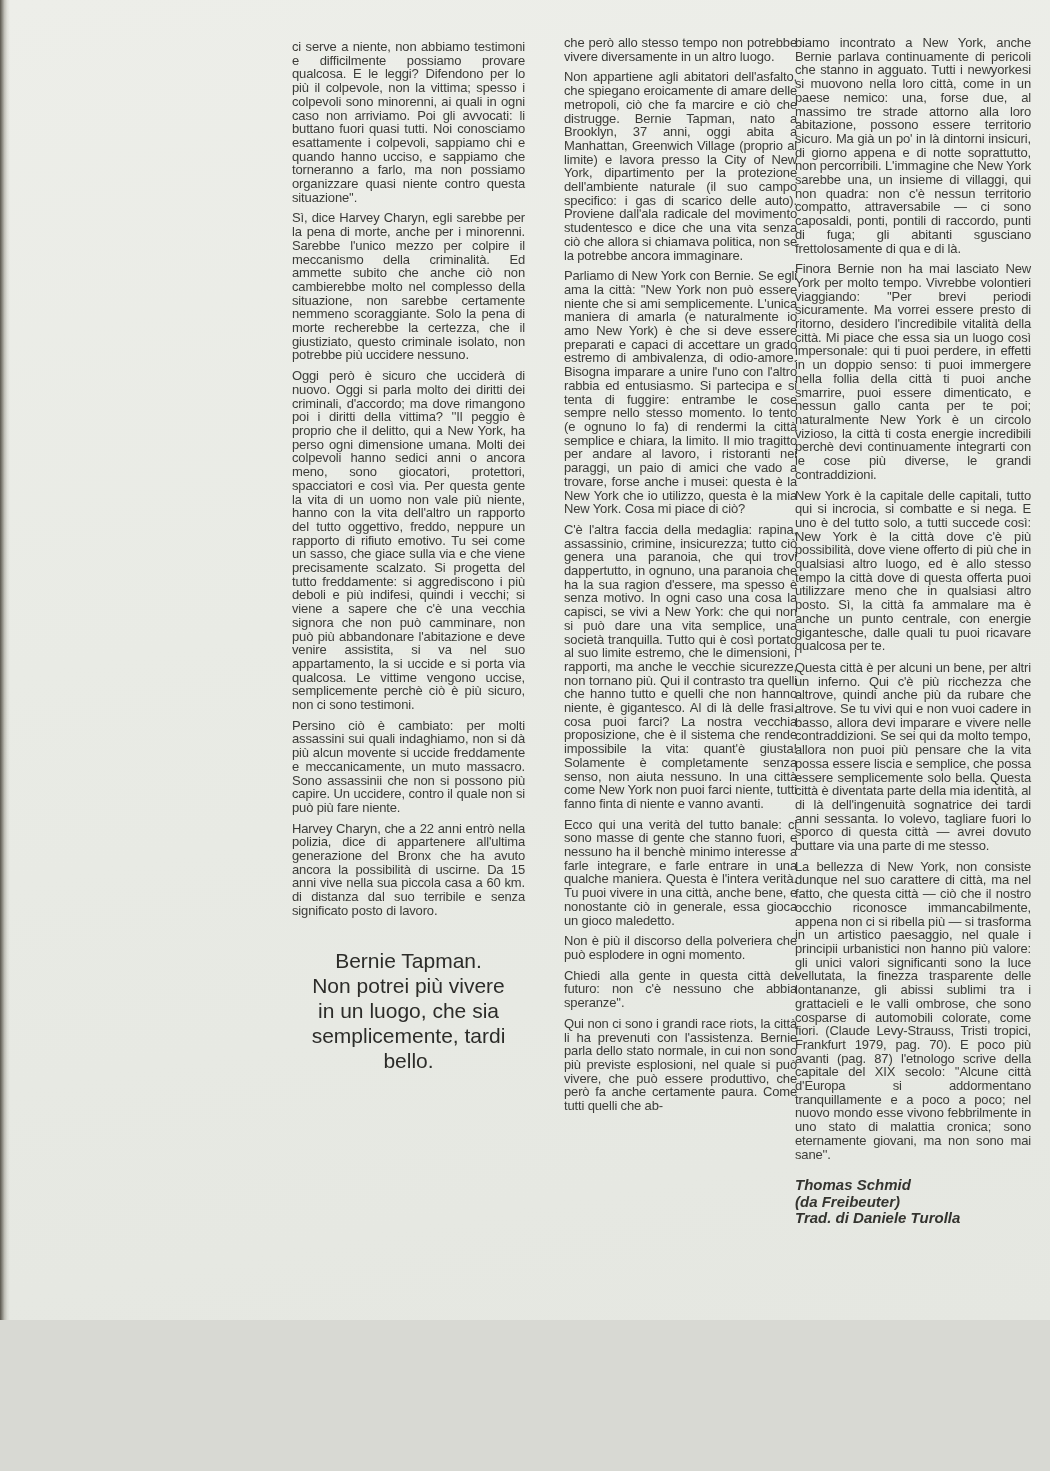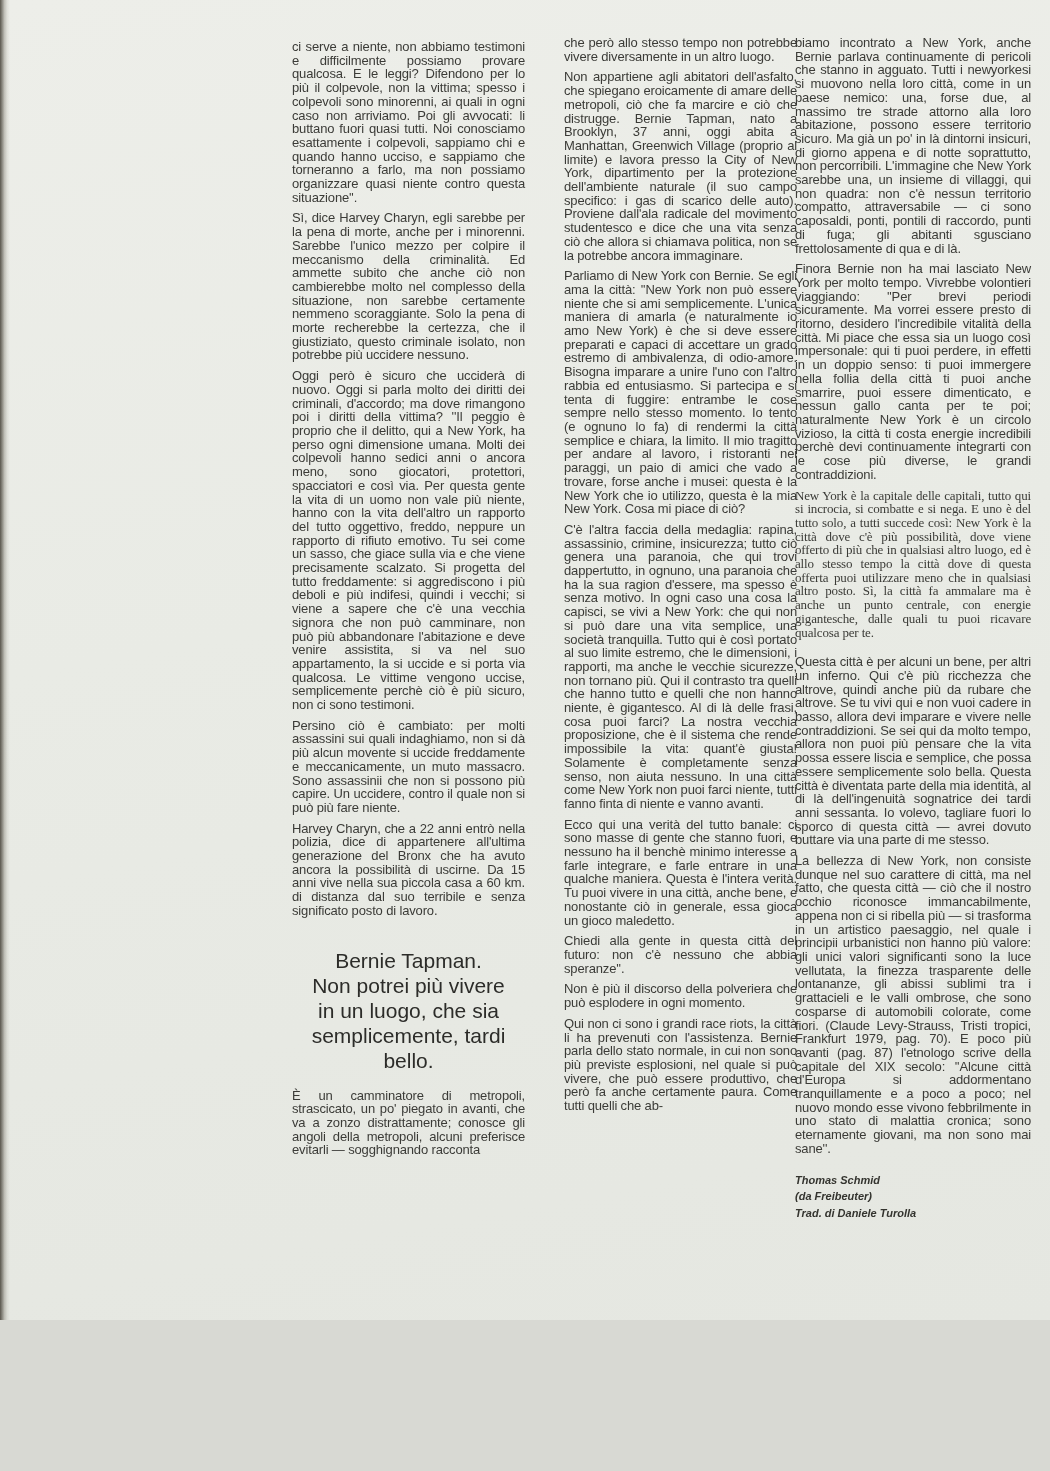--- a/index.html
+++ b/index.html
@@ -14,29 +14,29 @@
   }
   .col{
     position:absolute;width:233px;
     font-size:13px;line-height:13.7px;letter-spacing:-0.15px;
     text-align:justify;hyphens:auto;-webkit-hyphens:auto;
   }
   .col-1{left:292px;top:40px;}
   .col-2{left:564px;top:36px;}
   .col-3{left:795px;top:36px;width:236px;}
   .col p{margin:0 0 7px 0;}
-  .col p.tight{margin-bottom:16px;font-family:Liberation Serif, serif;}
+  .col p.tight{margin-bottom:8px;}
   .headline{
     margin:30px 0 16px 0;font-weight:400;font-size:21px;line-height:25px;
     color:#2c2c29;text-align:center;letter-spacing:0;hyphens:none;
   }
   .hl-line{display:block;}
   .signature{
     margin-top:16px;font-weight:bold;font-style:italic;
-    font-size:11px;line-height:16.5px;color:#34342f;text-align:left;letter-spacing:0;
+    font-size:15px;line-height:16.5px;color:#34342f;text-align:left;letter-spacing:0;
   }
   .footer{
     position:absolute;left:47px;top:1394px;
     font-family:"Liberation Serif","DejaVu Serif",serif;font-style:italic;
     font-size:17.5px;color:#2e2e2a;letter-spacing:0.5px;
   }
 </style>
 </head>
 <body>
 
@@ -49,31 +49,30 @@
     <p class="body">Oggi però è sicuro che ucciderà di nuovo. Oggi si parla molto dei diritti dei criminali, d'accordo; ma dove rimangono poi i diritti della vittima? ''Il peggio è proprio che il delitto, qui a New York, ha perso ogni dimensione umana. Molti dei colpevoli hanno sedici anni o ancora meno, sono giocatori, protettori, spacciatori e così via. Per questa gente la vita di un uomo non vale più niente, hanno con la vita dell'altro un rapporto del tutto oggettivo, freddo, neppure un rapporto di rifiuto emotivo. Tu sei come un sasso, che giace sulla via e che viene precisamente scalzato. Si progetta del tutto freddamente: si aggrediscono i più deboli e più indifesi, quindi i vecchi; si viene a sapere che c'è una vecchia signora che non può camminare, non può più abbandonare l'abitazione e deve venire assistita, si va nel suo appartamento, la si uccide e si porta via qualcosa. Le vittime vengono uccise, semplicemente perchè ciò è più sicuro, non ci sono testimoni.</p>
     <p class="body">Persino ciò è cambiato: per molti assassini sui quali indaghiamo, non si dà più alcun movente si uccide freddamente e meccanicamente, un muto massacro. Sono assassinii che non si possono più capire. Un uccidere, contro il quale non si può più fare niente.</p>
     <p class="body">Harvey Charyn, che a 22 anni entrò nella polizia, dice di appartenere all'ultima generazione del Bronx che ha avuto ancora la possibilità di uscirne. Da 15 anni vive nella sua piccola casa a 60 km. di distanza dal suo terribile e senza significato posto di lavoro.</p>
     <h1 class="headline">
       <span class="hl-line">Bernie Tapman.</span>
       <span class="hl-line">Non potrei più vivere</span>
       <span class="hl-line">in un luogo, che sia</span>
       <span class="hl-line">semplicemente, tardi</span>
       <span class="hl-line">bello.</span>
     </h1>
-    <p class="body">È un camminatore di metropoli, strascicato, un po' piegato in avanti, che va a zonzo distrattamente; conosce gli angoli della metropoli, alcuni preferisce evitarli — sogghignando racconta</p>
   </section>
 
   <section class="col col-2">
     <p class="body">che però allo stesso tempo non potrebbe vivere diversamente in un altro luogo.</p>
     <p class="body">Non appartiene agli abitatori dell'asfalto, che spiegano eroicamente di amare delle metropoli, ciò che fa marcire e ciò che distrugge. Bernie Tapman, nato a Brooklyn, 37 anni, oggi abita a Manhattan, Greenwich Village (proprio al limite) e lavora presso la City of New York, dipartimento per la protezione dell'ambiente naturale (il suo campo specifico: i gas di scarico delle auto). Proviene dall'ala radicale del movimento studentesco e dice che una vita senza ciò che allora si chiamava politica, non se la potrebbe ancora immaginare.</p>
     <p class="body">Parliamo di New York con Bernie. Se egli ama la città: ''New York non può essere niente che si ami semplicemente. L'unica maniera di amarla (e naturalmente io amo New York) è che si deve essere preparati e capaci di accettare un grado estremo di ambivalenza, di odio-amore. Bisogna imparare a unire l'uno con l'altro rabbia ed entusiasmo. Si partecipa e si tenta di fuggire: entrambe le cose sempre nello stesso momento. Io tento (e ognuno lo fa) di rendermi la città semplice e chiara, la limito. Il mio tragitto per andare al lavoro, i ristoranti nei paraggi, un paio di amici che vado a trovare, forse anche i musei: questa è la New York che io utilizzo, questa è la mia New York. Cosa mi piace di ciò?</p>
     <p class="body">C'è l'altra faccia della medaglia: rapina, assassinio, crimine, insicurezza; tutto ciò genera una paranoia, che qui trovi dappertutto, in ognuno, una paranoia che ha la sua ragion d'essere, ma spesso è senza motivo. In ogni caso una cosa la capisci, se vivi a New York: che qui non si può dare una vita semplice, una società tranquilla. Tutto qui è così portato al suo limite estremo, che le dimensioni, i rapporti, ma anche le vecchie sicurezze, non tornano più. Qui il contrasto tra quelli che hanno tutto e quelli che non hanno niente, è gigantesco. Al di là delle frasi, cosa puoi farci? La nostra vecchia proposizione, che è il sistema che rende impossibile la vita: quant'è giusta! Solamente è completamente senza senso, non aiuta nessuno. In una città come New York non puoi farci niente, tutti fanno finta di niente e vanno avanti.</p>
     <p class="body">Ecco qui una verità del tutto banale: ci sono masse di gente che stanno fuori, e nessuno ha il benchè minimo interesse a farle integrare, e farle entrare in una qualche maniera. Questa è l'intera verità. Tu puoi vivere in una città, anche bene, e nonostante ciò in generale, essa gioca un gioco maledetto.</p>
+    <p class="body">Non è più il discorso della polveriera che può esplodere in ogni momento.</p>
     <p class="body">Chiedi alla gente in questa città del futuro: non c'è nessuno che abbia speranze''.</p>
-    <p class="body">Non è più il discorso della polveriera che può esplodere in ogni momento.</p>
     <p class="body">Qui non ci sono i grandi race riots, la città li ha prevenuti con l'assistenza. Bernie parla dello stato normale, in cui non sono più previste esplosioni, nel quale si può vivere, che può essere produttivo, che però fa anche certamente paura. Come tutti quelli che ab-</p>
   </section>
 
   <section class="col col-3">
     <p class="body">biamo incontrato a New York, anche Bernie parlava continuamente di pericoli che stanno in agguato. Tutti i newyorkesi si muovono nella loro città, come in un paese nemico: una, forse due, al massimo tre strade attorno alla loro abitazione, possono essere territorio sicuro. Ma già un po' in là dintorni insicuri, di giorno appena e di notte soprattutto, non percorribili. L'immagine che New York sarebbe una, un insieme di villaggi, qui non quadra: non c'è nessun territorio compatto, attraversabile — ci sono caposaldi, ponti, pontili di raccordo, punti di fuga; gli abitanti sgusciano frettolosamente di qua e di là.</p>
     <p class="body">Finora Bernie non ha mai lasciato New York per molto tempo. Vivrebbe volontieri viaggiando: ''Per brevi periodi sicuramente. Ma vorrei essere presto di ritorno, desidero l'incredibile vitalità della città. Mi piace che essa sia un luogo così impersonale: qui ti puoi perdere, in effetti in un doppio senso: ti puoi immergere nella follia della città ti puoi anche smarrire, puoi essere dimenticato, e nessun gallo canta per te poi; naturalmente New York è un circolo vizioso, la città ti costa energie incredibili perchè devi continuamente integrarti con le cose più diverse, le grandi contraddizioni.</p>
     <p class="body tight">New York è la capitale delle capitali, tutto qui si incrocia, si combatte e si nega. E uno è del tutto solo, a tutti succede così: New York è la città dove c'è più possibilità, dove viene offerto di più che in qualsiasi altro luogo, ed è allo stesso tempo la città dove di questa offerta puoi utilizzare meno che in qualsiasi altro posto. Sì, la città fa ammalare ma è anche un punto centrale, con energie gigantesche, dalle quali tu puoi ricavare qualcosa per te.</p>
     <p class="body">Questa città è per alcuni un bene, per altri un inferno. Qui c'è più ricchezza che altrove, quindi anche più da rubare che altrove. Se tu vivi qui e non vuoi cadere in basso, allora devi imparare e vivere nelle contraddizioni. Se sei qui da molto tempo, allora non puoi più pensare che la vita possa essere liscia e semplice, che possa essere semplicemente solo bella. Questa città è diventata parte della mia identità, al di là dell'ingenuità sognatrice dei tardi anni sessanta. Io volevo, tagliare fuori lo sporco di questa città — avrei dovuto buttare via una parte di me stesso.</p>
     <p class="body">La bellezza di New York, non consiste dunque nel suo carattere di città, ma nel fatto, che questa città — ciò che il nostro occhio riconosce immancabilmente, appena non ci si ribella più — si trasforma in un artistico paesaggio, nel quale i principii urbanistici non hanno più valore: gli unici valori significanti sono la luce vellutata, la finezza trasparente delle lontananze, gli abissi sublimi tra i grattacieli e le valli ombrose, che sono cosparse di automobili colorate, come fiori. (Claude Levy-Strauss, Tristi tropici, Frankfurt 1979, pag. 70). E poco più avanti (pag. 87) l'etnologo scrive della capitale del XIX secolo: ''Alcune città d'Europa si addormentano tranquillamente e a poco a poco; nel nuovo mondo esse vivono febbrilmente in uno stato di malattia cronica; sono eternamente giovani, ma non sono mai sane''.</p>
     <div class="signature">

